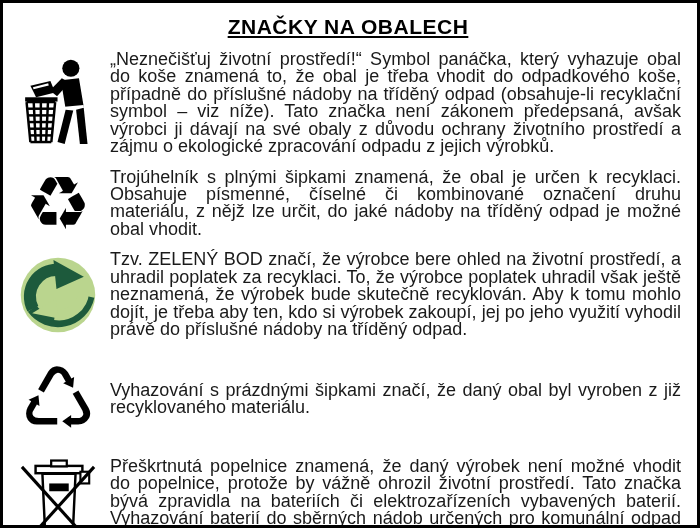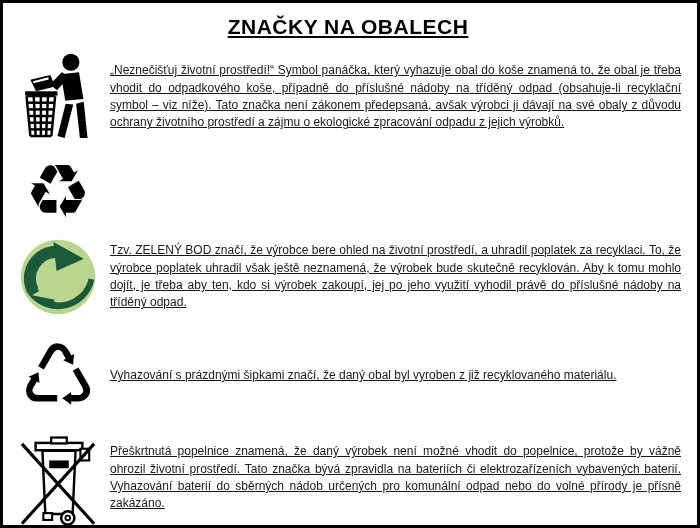--- a/index.html
+++ b/index.html
@@ -36,25 +36,24 @@
   .r1{margin-bottom:11px}
   .r2{margin-bottom:11px}
   .r3{margin-bottom:18px}
   .r4{margin-bottom:10px}
   .icon-cell{
     display:flex;align-items:center;justify-content:center;
     overflow:visible;
   }
   .text-cell p{
     margin:0;
-    font-size:12px;
+    font-size:18px;
     line-height:17.4px;
     text-align:justify;
     color:#1a1a1a;
-    text-decoration:underline;
   }
   .glyph-icon{
     font-family:"DejaVu Sans", sans-serif;
     color:#000;
     line-height:1;
     display:block;
     text-align:center;
   }
   .glyph-solid{font-size:74px;}
   .glyph-outline{font-size:86px;}
@@ -104,20 +103,23 @@
     </div>
     <div class="text-cell">
       <p>„Neznečišťuj životní prostředí!“ Symbol panáčka, který vyhazuje obal do koše znamená to, že obal je třeba vhodit do odpadkového koše, případně do příslušné nádoby na tříděný odpad (obsahuje-li recyklační symbol – viz níže). Tato značka není zákonem předepsaná, avšak výrobci ji dávají na své obaly z důvodu ochrany životního prostředí a zájmu o ekologické zpracování odpadu z jejich výrobků.</p>
     </div>
   </div>
 
   <div class="row r2">
     <div class="icon-cell">
       <span class="glyph-icon glyph-solid">♻</span>
     </div>
+    <div class="text-cell">
+      <p>Trojúhelník s plnými šipkami znamená, že obal je určen k recyklaci. Obsahuje písmenné, číselné či kombinované označení druhu materiálu, z nějž lze určit, do jaké nádoby na tříděný odpad je možné obal vhodit.</p>
+    </div>
   </div>
 
   <div class="row r3">
     <div class="icon-cell">
       <svg width="76" height="76" viewBox="0 0 100 100">
         <circle cx="50" cy="50" r="49" class="gd-light-fill"></circle>
 
         <path d="M17,68 A35,35 0 0 1 50,17" class="gd-dark-stroke" stroke-width="16"></path>
         <polygon points="44,4 84,26 48,42" class="gd-dark-fill"></polygon>
 

